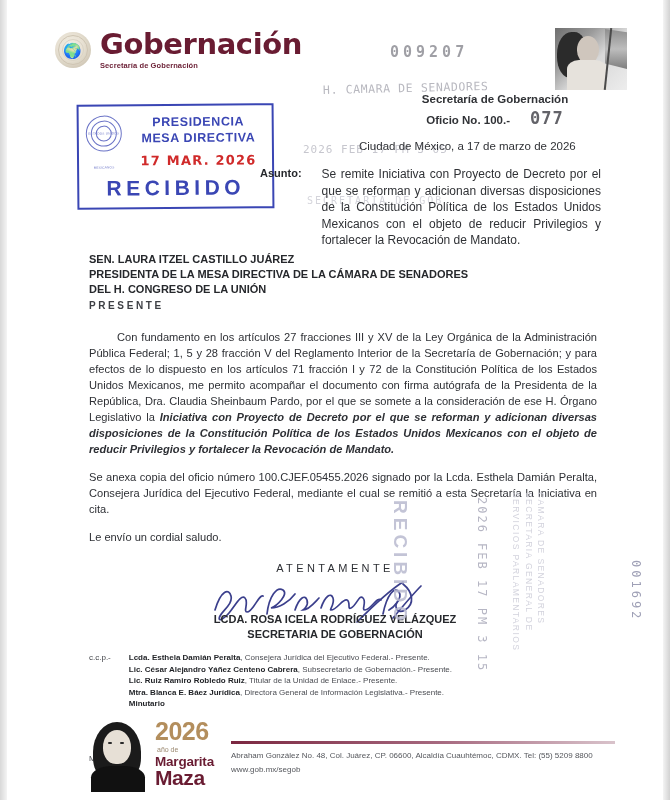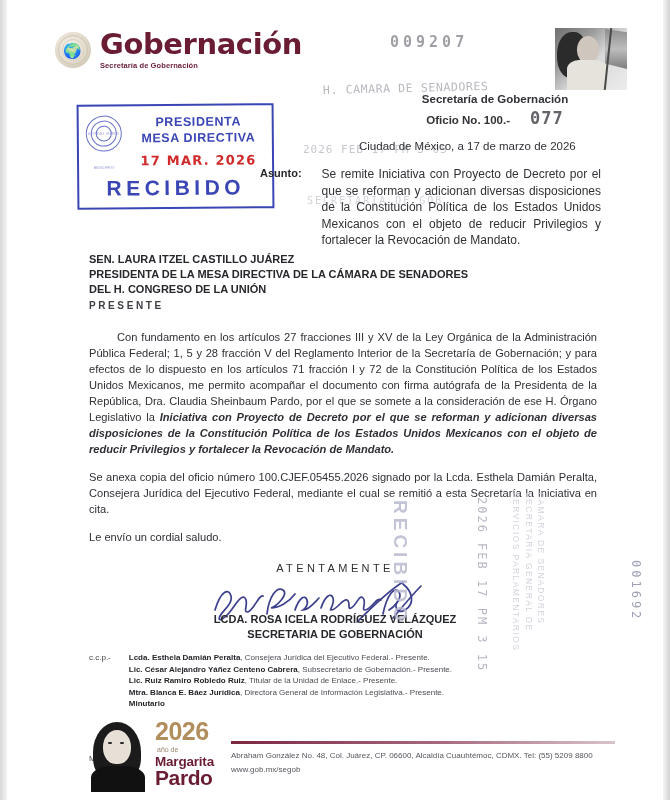--- a/index.html
+++ b/index.html
@@ -43,21 +43,21 @@
   .brandwrap{display:flex;flex-direction:column;line-height:1;}
   .brand-main{
     font-family:"DejaVu Sans", sans-serif;
     font-size:29px;font-weight:700;color:#691C32;letter-spacing:-.4px;
   }
   .brand-sub{
     font-size:7.5px;font-weight:700;color:#691C32;margin-top:3px;letter-spacing:.1px;
   }
 
   .folio-top{
-    position:absolute;left:383px;top:33px;
+    position:absolute;left:383px;top:43px;
     font-family:"DejaVu Sans Mono", monospace;
     font-size:15px;letter-spacing:4px;color:#8f8f96;font-weight:700;
     opacity:.85;
   }
   .camara-stamp{
     position:absolute;left:316px;top:81px;
     font-family:"DejaVu Sans Mono", monospace;
     font-size:11.5px;letter-spacing:.6px;color:#a9a9b2;
     transform:rotate(-1.4deg);opacity:.82;
   }
@@ -276,21 +276,21 @@
         <span>Oficio No. 100.-</span>
         <span class="oficio-num">077</span>
       </div>
     </div>
 
     <div class="recibido-stamp">
       <div class="rs-seal">
         <span class="txt">ESTADOS UNIDOS MEXICANOS</span>
       </div>
       <div class="rs-title">
-        <div>PRESIDENTA</div>
+        <div>PRESIDENCIA</div>
         <div>MESA DIRECTIVA</div>
       </div>
       <div class="rs-date">17 MAR. 2026</div>
       <div class="rs-recibido">RECIBIDO</div>
     </div>
 
     <div class="ghost-date-top">2026 FEB 17 PM 3 05</div>
     <div class="ghost-segob">SECRETARIA DE GOB</div>
 
     <div class="cityline">Ciudad de México, a 17 de marzo de 2026</div>
@@ -350,21 +350,21 @@
         <span class="mhair"></span>
           <span class="mface"></span>
         <span class="meye1"></span>
           <span class="meye2"></span>
           <span class="mbody"></span>
       </div>
       <div class="maza-text">
         <span class="maza-year">2026</span>
         <span class="maza-anio">año de</span>
         <span class="maza-name1">Margarita</span>
-        <span class="maza-name2">Pardo</span>
+        <span class="maza-name2">Maza</span>
       </div>
     </div>
 
     <div class="footer-rule"></div>
     <div class="footer-addr">
       <div>Abraham González No. 48, Col. Juárez, CP. 06600, Alcaldía Cuauhtémoc, CDMX.  Tel: (55) 5209 8800</div>
       <div>www.gob.mx/segob</div>
     </div>
 
     <div class="v-recibido">RECIBIDO</div>

